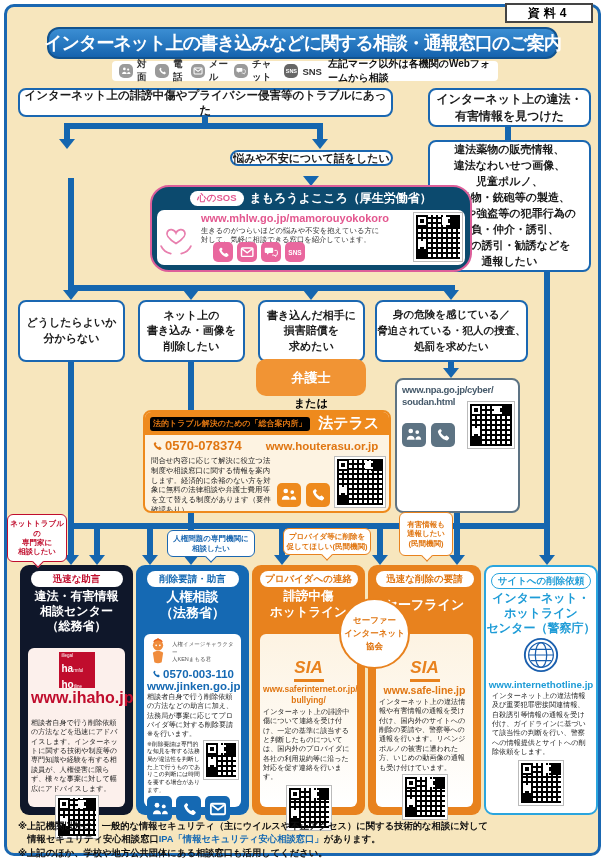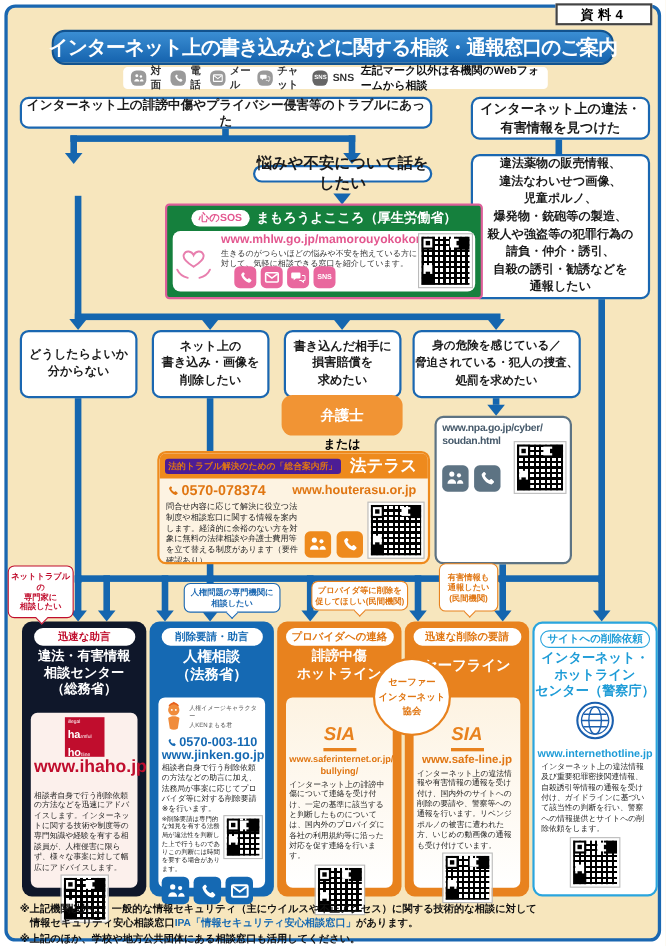--- a/index.html
+++ b/index.html
@@ -85,34 +85,34 @@
 有害情報を見つけた</div>
 
   <div class="vl" style="left:202px;top:117px;height:9px"></div>
   <div class="hl" style="left:64px;top:123px;width:259px"></div>
   <div class="vl" style="left:64px;top:123px;height:18px"></div>
   <div class="ah" style="left:59px;top:139px"></div>
   <div class="vl" style="left:317px;top:123px;height:18px"></div>
   <div class="ah" style="left:312px;top:139px"></div>
   <div class="vl" style="left:505px;top:127px;height:13px"></div>
 
-  <div class="wbox ctr" style="left:230px;top:150px;width:163px;height:16px;font-size:14px">悩みや不安について話をしたい</div>
+  <div class="wbox ctr" style="left:230px;top:150px;width:163px;height:16px;font-size:11px">悩みや不安について話をしたい</div>
   <div class="wbox ctr pre" style="left:428px;top:140px;width:163px;height:132px;font-size:11px;line-height:1.45">違法薬物の販売情報、
 違法なわいせつ画像、
 児童ポルノ、
 爆発物・銃砲等の製造、
 殺人や強盗等の犯罪行為の
 請負・仲介・誘引、
 自殺の誘引・勧誘などを
 通報したい</div>
 
   <div class="vl" style="left:308px;top:178px;height:4px"></div>
   <div class="ah" style="left:303px;top:176px"></div>
 
-  <div style="position:absolute;left:150px;top:185px;width:289px;height:87px;background:#15803d;border:2.5px solid #dd5f9a;border-radius:4px;z-index:2">
+  <div style="position:absolute;left:150px;top:185px;width:322px;height:87px;background:#0c4a6e;border:2.5px solid #dd5f9a;border-radius:19px;z-index:2">
     <div style="display:flex;align-items:center;justify-content:center;gap:6px;height:22px">
       <span style="background:#fff;color:#e3578f;border-radius:9px;font-size:9.5px;font-weight:bold;padding:1px 7px">心のSOS</span>
       <span style="color:#fff;font-weight:bold;font-size:12px">まもろうよこころ（厚生労働省）</span>
     </div>
     <div style="position:absolute;left:5px;right:5px;top:23px;bottom:5px;background:#fff;border-radius:7px">
       <span style="position:absolute;left:-3px;bottom:0">
         <svg width="44" height="42" viewBox="0 0 48 48" fill="none" stroke="#e87fae" stroke-width="2">
           <path d="M24 16c2-4.5 8-5.5 10-1 1.8 3.6-2 8-10 13-8-5-11.8-9.4-10-13 2-4.5 8-3.5 10 1z"></path>
           <path d="M7 31c2 4.5 6.5 7.5 11 8.5M41 31c-2 4.5-6.5 7.5-11 8.5" stroke-linecap="round"></path>
         </svg>
@@ -168,21 +168,21 @@
   <div class="vl" style="left:308px;top:362px;height:4px"></div>
   <div class="ah" style="left:303px;top:365px"></div>
   <div class="vl" style="left:448px;top:362px;height:6px"></div>
   <div class="ah" style="left:443px;top:368px"></div>
 
   <div class="ctr" style="position:absolute;left:256px;top:359px;width:110px;height:37px;background:#f19434;border-radius:10px;color:#fff;font-weight:bold;font-size:13px;z-index:2">弁護士</div>
   <div class="ctr" style="position:absolute;left:256px;top:396px;width:110px;height:14px;font-weight:bold;font-size:11px;z-index:2">または</div>
 
   <div style="position:absolute;left:143px;top:410px;width:248px;height:103px;background:#fdf3e2;border:2.5px solid #ee8a1d;border-radius:8px;overflow:hidden;z-index:2">
     <div style="height:23px;background:#ee8a1d;display:flex;align-items:center;gap:4px;padding:0 5px">
-      <span style="background:#4c1d95;color:#e07612;font-size:8px;font-weight:bold;border-radius:3px;padding:1.5px 3px;white-space:nowrap">法的トラブル解決のための「総合案内所」</span>
+      <span style="background:#000000;color:#e07612;font-size:8px;font-weight:bold;border-radius:3px;padding:1.5px 3px;white-space:nowrap">法的トラブル解決のための「総合案内所」</span>
       <span style="color:#fff;font-weight:bold;font-size:15px;flex:1;text-align:center">法テラス</span>
     </div>
     <div style="position:relative;height:77px">
       <div style="display:flex;align-items:center;gap:24px;padding:3px 6px 0">
         <span style="display:inline-flex;align-items:center;gap:2px;color:#e07612;font-weight:bold;font-size:13px">
           <svg width="12" height="12" viewBox="0 0 24 24" fill="#e07612">
               <path d="M7.9 3.2l2.6 2.6c.4.4.4 1 .1 1.5L9.4 9.1c1 2.2 3.3 4.5 5.5 5.5l1.8-1.2c.5-.3 1.1-.3 1.5.1l2.6 2.6c.4.4.4 1.1 0 1.5l-1.7 1.7c-.6.6-1.5.9-2.3.6-5.3-1.7-9.6-6-11.3-11.3-.3-.8 0-1.7.6-2.3l1.6-1.6c.4-.4 1.1-.4 1.5 0z"></path>
             </svg>
           <span>0570-078374</span>
         </span>

